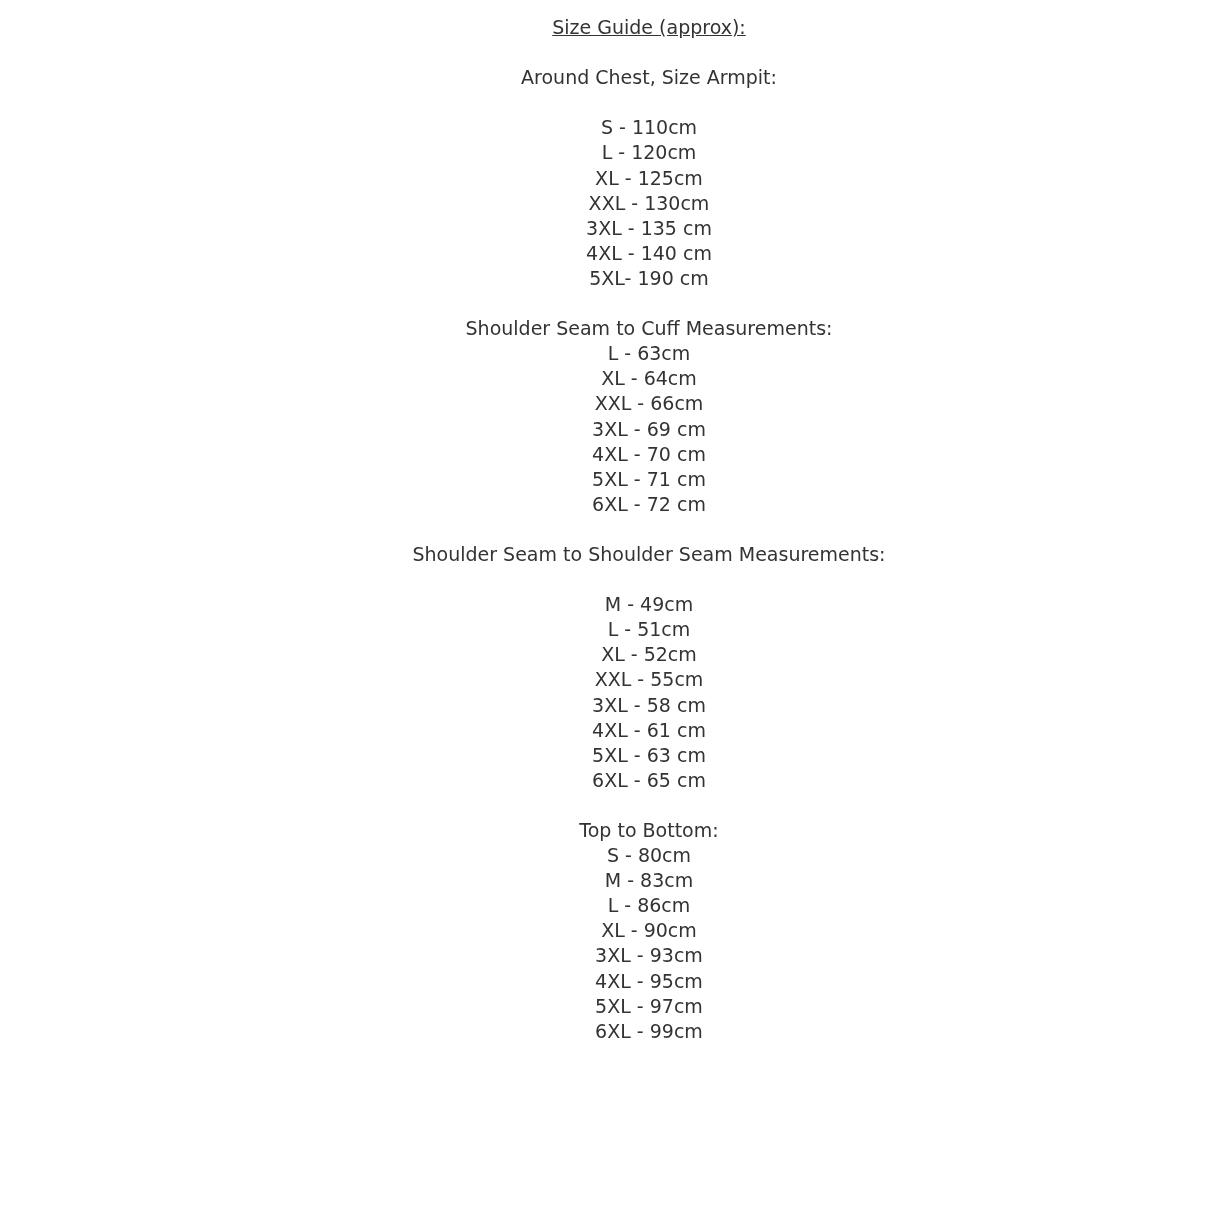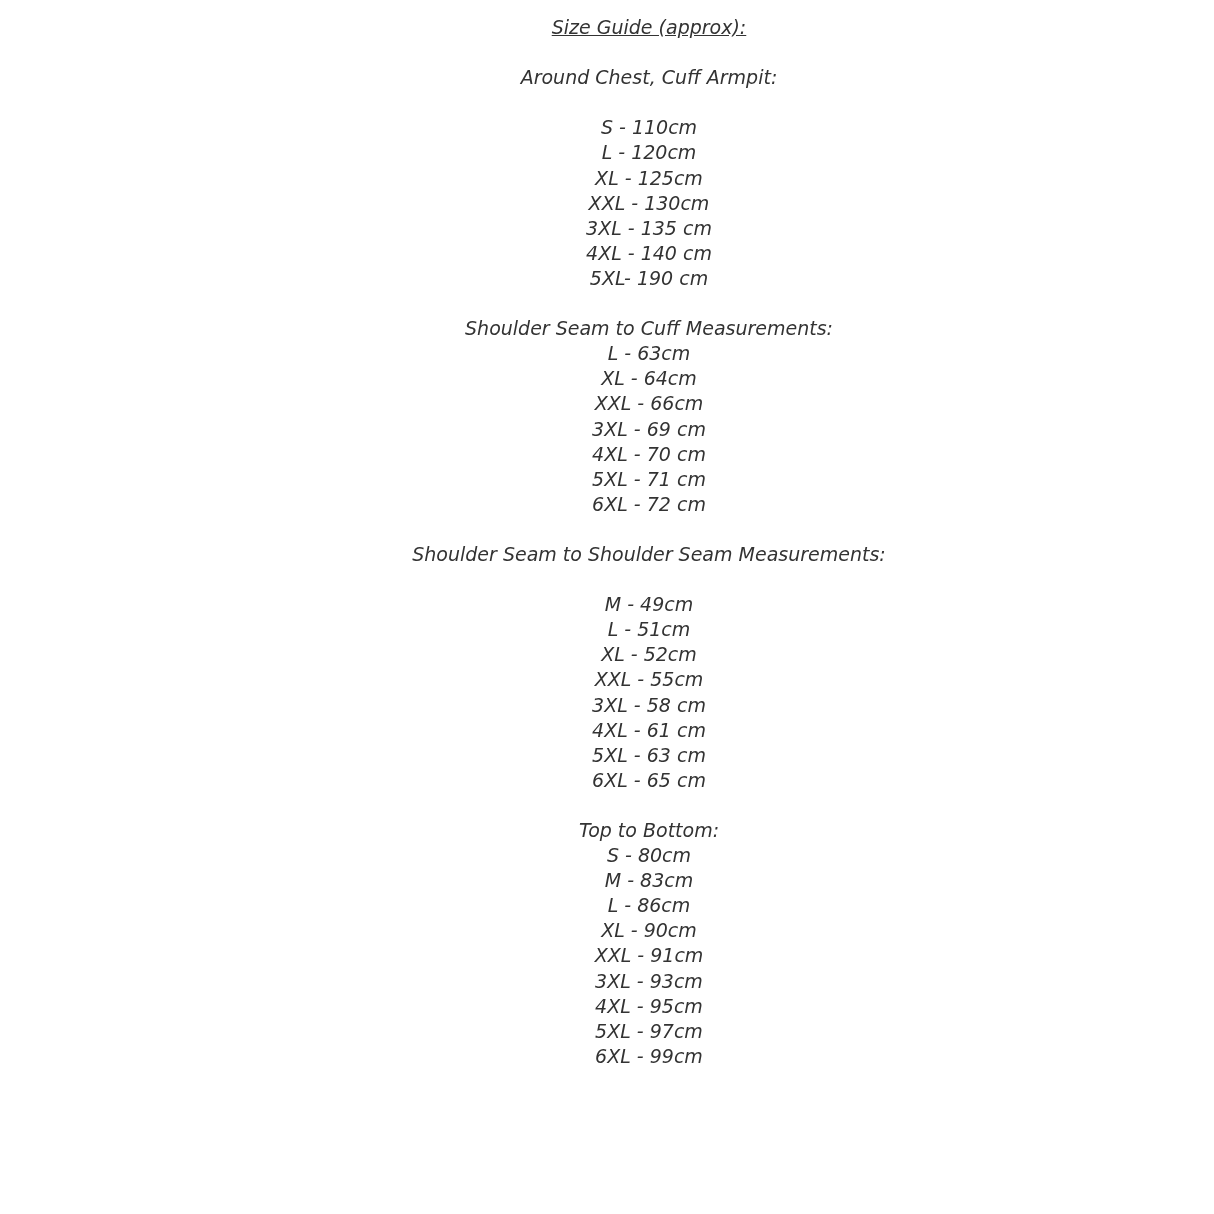--- a/index.html
+++ b/index.html
@@ -12,34 +12,34 @@
     height: 1214px;
     box-sizing: border-box;
     padding: 15px 0 0 84px; 
     font-family: "DejaVu Sans", "Liberation Sans", sans-serif;
     font-size: 19px;
     line-height: 25.1px;
     color: #333333;
     text-align: center;
     overflow: hidden;
   }
-  .line { white-space: pre; font-style: italic; }
+  .line { white-space: pre; }
   .title { text-decoration: underline; }
   .gap { height: 25.1px; }
 </style>
 </head>
 <body>
 
 <div class="doc">
 
   <div class="line title">Size Guide (approx):</div>
   <div class="gap"></div>
 
   <div>
-    <div class="line">Around Chest, Cuff Armpit:</div>
+    <div class="line">Around Chest, Size Armpit:</div>
     <div class="gap"></div>
     <div class="line">S - 110cm</div>
     <div class="line">L - 120cm</div>
     <div class="line">XL - 125cm</div>
     <div class="line">XXL - 130cm</div>
     <div class="line">3XL - 135 cm</div>
     <div class="line">4XL - 140 cm</div>
     <div class="line">5XL- 190 cm</div>
   </div>
   <div class="gap"></div>
@@ -69,20 +69,19 @@
     <div class="line">6XL - 65 cm</div>
   </div>
   <div class="gap"></div>
 
   <div>
     <div class="line">Top to Bottom:</div>
     <div class="line">S - 80cm</div>
     <div class="line">M - 83cm</div>
     <div class="line">L - 86cm</div>
     <div class="line">XL - 90cm</div>
-    <div class="line">XXL - 91cm</div>
     <div class="line">3XL - 93cm</div>
     <div class="line">4XL - 95cm</div>
     <div class="line">5XL - 97cm</div>
     <div class="line">6XL - 99cm</div>
   </div>
 
 </div>
 
 </body></html>

